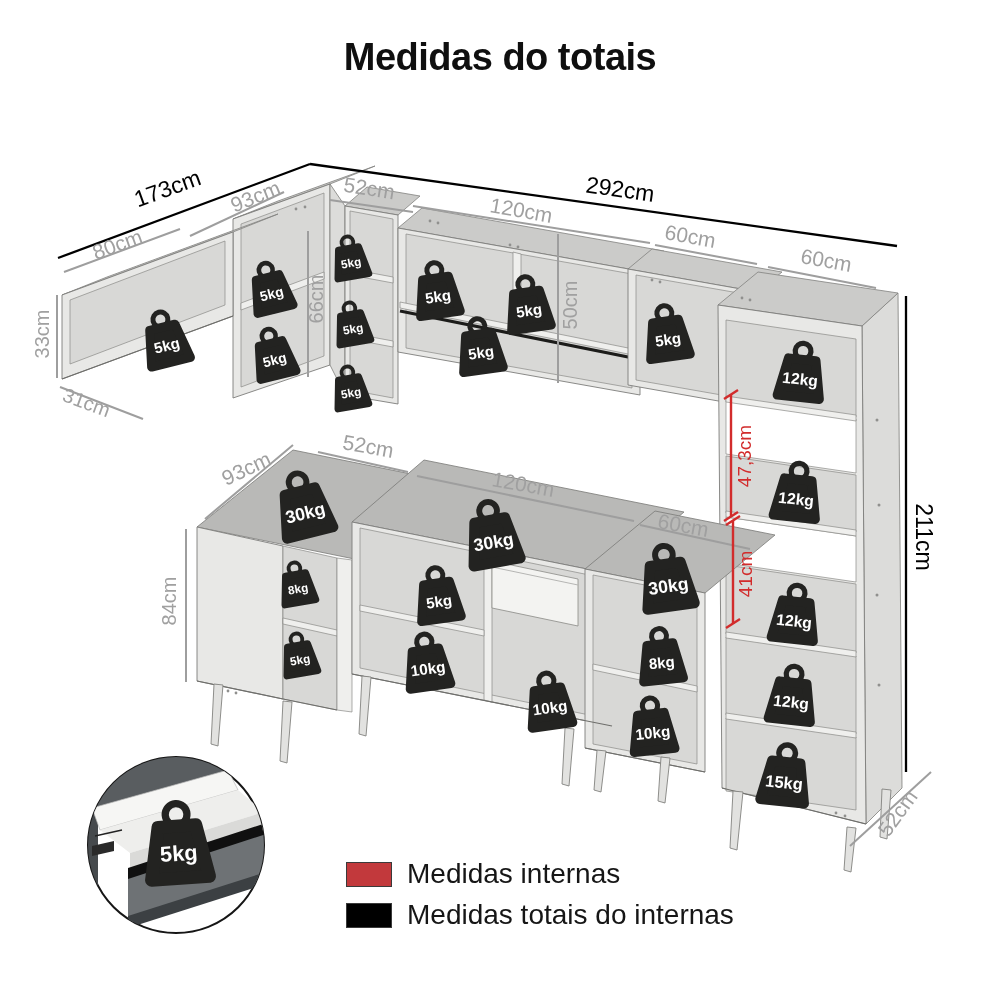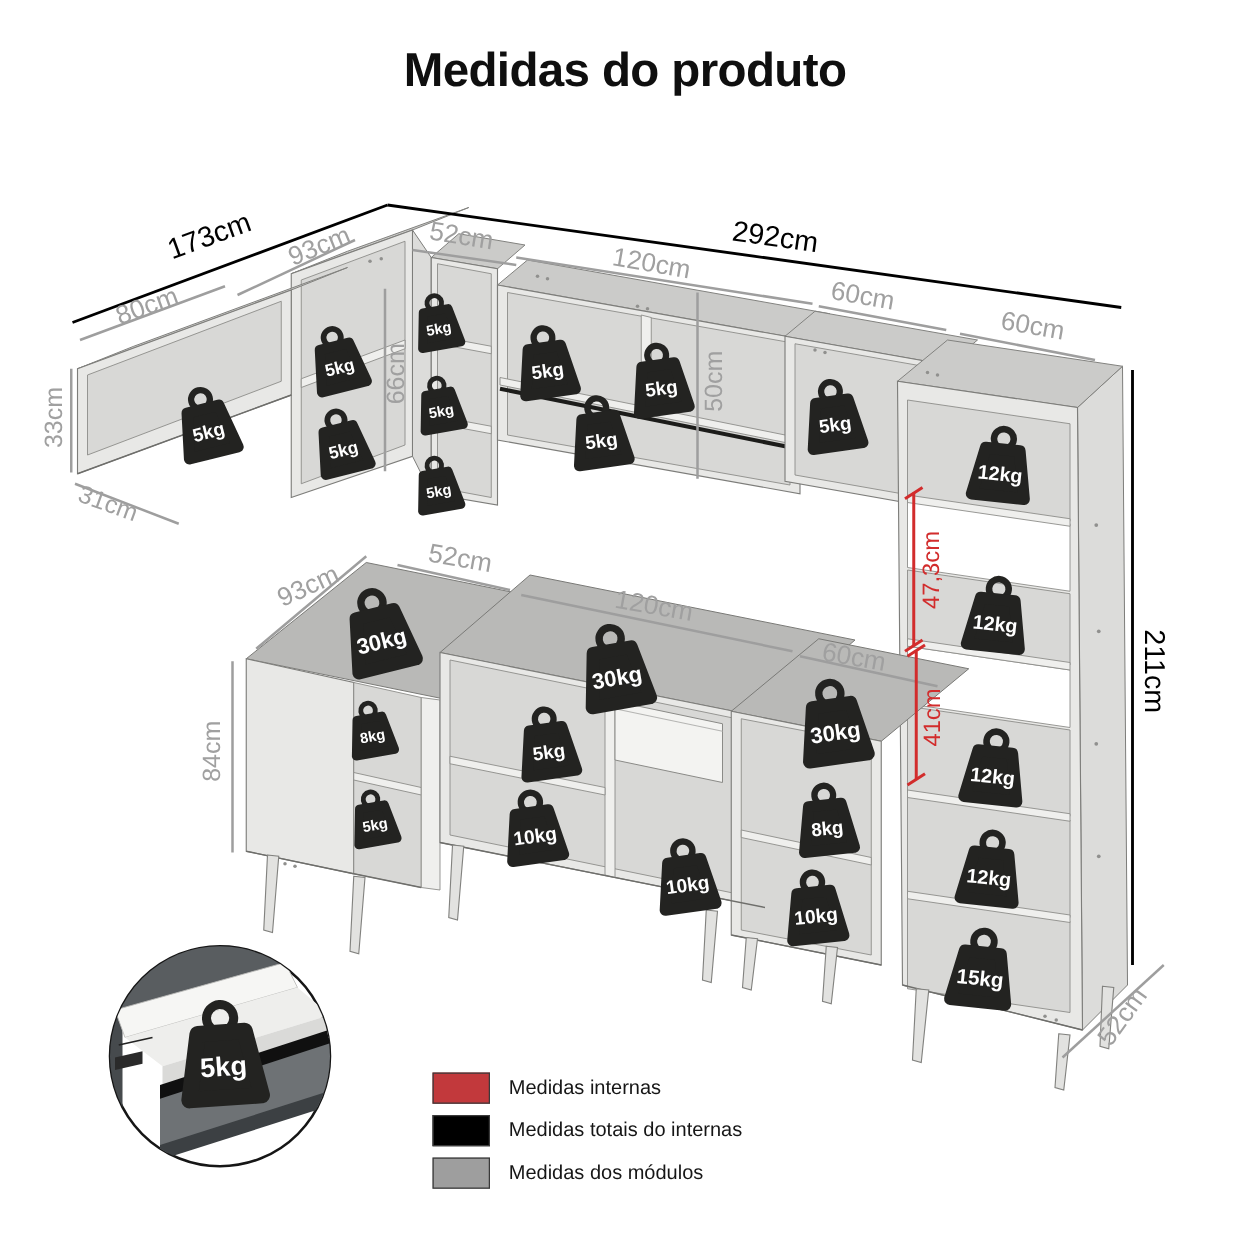--- a/index.html
+++ b/index.html
@@ -24,27 +24,27 @@
   .dim{text-anchor:middle;dominant-baseline:middle;font-family:"Liberation Sans",sans-serif}
   .badge-fill{fill:#232321}
   .badge-body{fill:#232321;stroke:#232321;stroke-width:9;stroke-linejoin:round}
   .badge-text{fill:#fff;font-weight:bold;font-size:15px;text-anchor:middle;
               dominant-baseline:middle;font-family:"Liberation Sans",sans-serif}
   .dot{fill:#90908e}
   
   #legend{position:absolute;left:346px;top:858px;}
   .legend-row{display:flex;align-items:center;margin-bottom:9px;}
   .legend-swatch{width:46px;height:25px;margin-right:15px;border:1px solid #3a3a3a;box-sizing:border-box;}
-  .legend-label{font-size:16px;color:#161616;}
+  .legend-label{font-size:28px;color:#161616;}
 </style>
 </head>
 <body>
 
 <div id="page">
-  <h1 id="title">Medidas do produto</h1>
+  <h1 id="title">Medidas do totais</h1>
 
   <svg id="diagram" width="1000" height="1000" viewBox="0 0 1000 1000">
 
     <g>
 
       <polygon class="f-top" points="233,219 330,184 375,166 278,201"></polygon>
       <polygon class="f-front" points="233,219 330,184 330,365 233,398"></polygon>
       <polygon class="f-int" points="241,224 324,193 324,356 241,387"></polygon>
       <polygon class="f-shelf" points="241,303 324,272 324,279 241,310"></polygon>
 
@@ -366,18 +366,14 @@
 
   <div id="legend">
     <div class="legend-row">
       <div class="legend-swatch" style="background: rgb(194, 57, 60);"></div>
       <div class="legend-label">Medidas internas</div>
     </div>
     <div class="legend-row">
       <div class="legend-swatch" style="background: rgb(0, 0, 0);"></div>
       <div class="legend-label">Medidas totais do internas</div>
     </div>
-    <div class="legend-row">
-      <div class="legend-swatch" style="background: rgb(158, 158, 158);"></div>
-      <div class="legend-label">Medidas dos módulos</div>
-    </div>
   </div>
 </div>
 
 </body></html>

